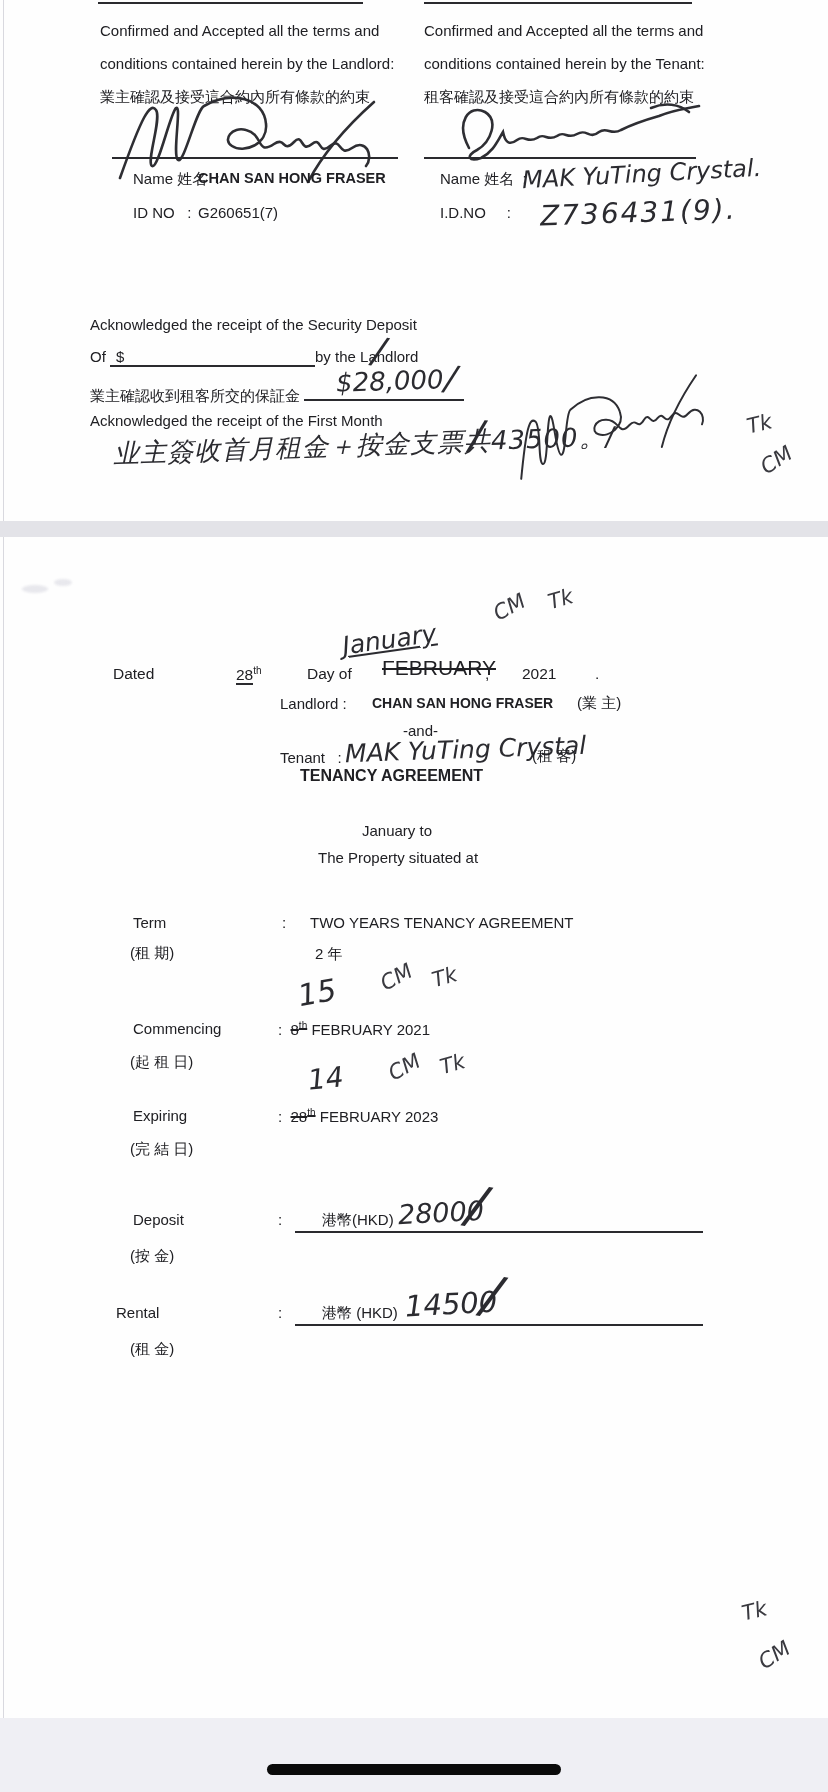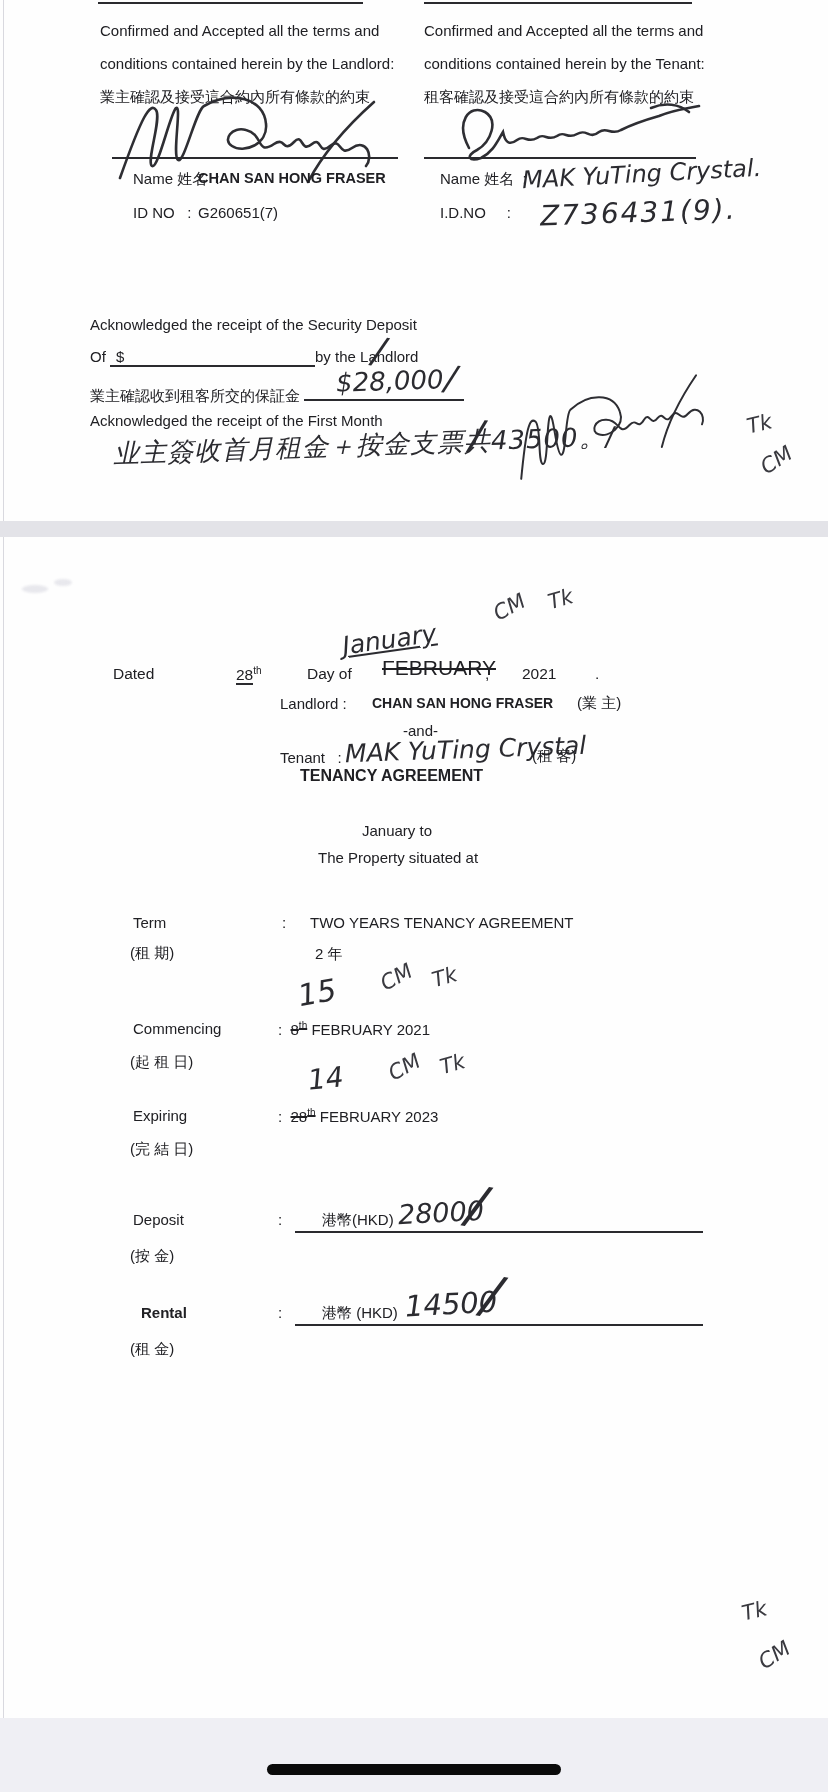--- a/index.html
+++ b/index.html
@@ -163,21 +163,21 @@
     <div class="t" style="left:130px;top:603px;">(完  結  日)</div>
 
     <div class="t" style="left:133px;top:674px;">Deposit</div>
     <div class="t" style="left:278px;top:674px;">:</div>
     <div class="ln" style="left:295px;top:694px;width:408px;height:1.6px;"></div>
     <div class="t" style="left:322px;top:674px;">港幣(HKD)</div>
     <div class="t hand" style="left:398px;top:660px;font-size:27px;transform:rotate(-3deg);">28000</div>
     <div class="t hand" style="left:468px;top:638px;font-size:52px;transform:rotate(10deg);">/</div>
     <div class="t" style="left:130px;top:710px;">(按  金)</div>
 
-    <div class="t" style="left:141px;top:767px;font-weight:bold;">Rental</div>
+    <div class="t" style="left:116px;top:767px;">Rental</div>
     <div class="t" style="left:278px;top:767px;">:</div>
     <div class="ln" style="left:295px;top:787px;width:408px;height:1.6px;"></div>
     <div class="t" style="left:322px;top:767px;">港幣 (HKD)</div>
     <div class="t hand" style="left:405px;top:750px;font-size:29px;transform:rotate(-3deg);">14500</div>
     <div class="t hand" style="left:483px;top:728px;font-size:52px;transform:rotate(10deg);">/</div>
     <div class="t" style="left:130px;top:803px;">(租  金)</div>
 
     <div class="initial" style="left:742px;top:1062px;transform:rotate(-14deg);">Tk</div>
     <div class="initial" style="left:758px;top:1106px;transform:rotate(-32deg);">CM</div>
   </div>

